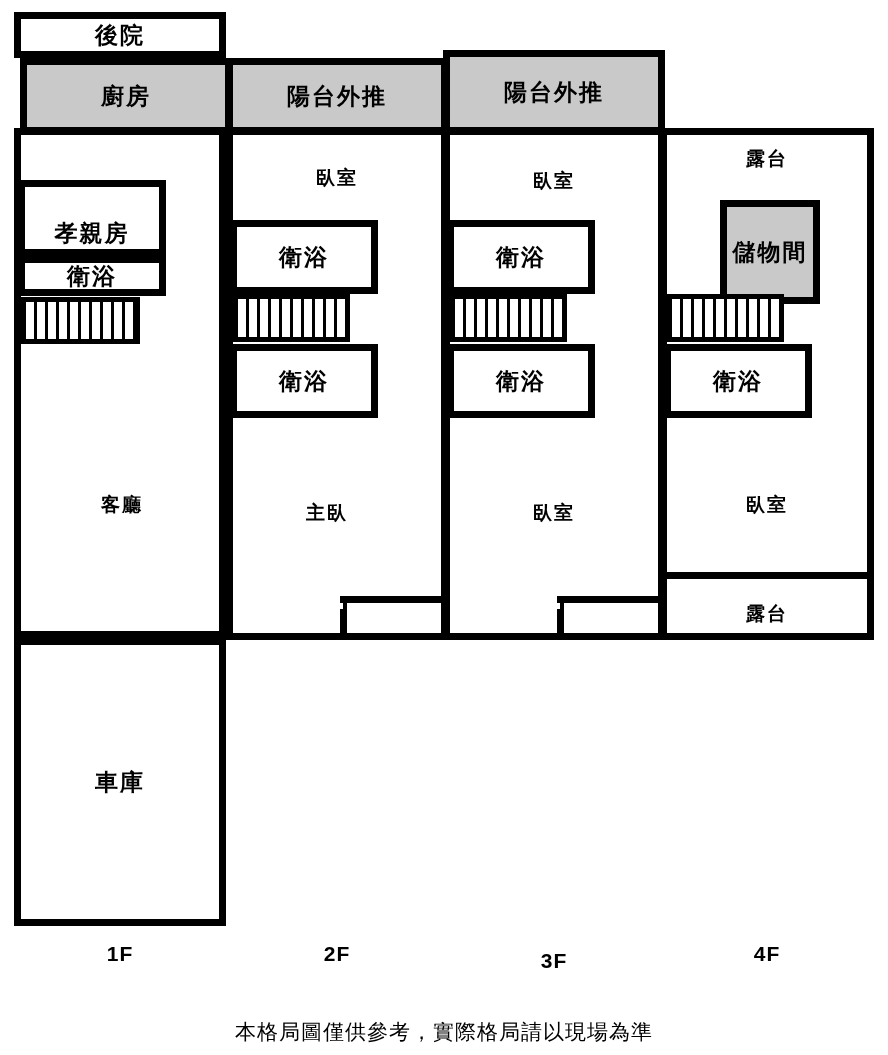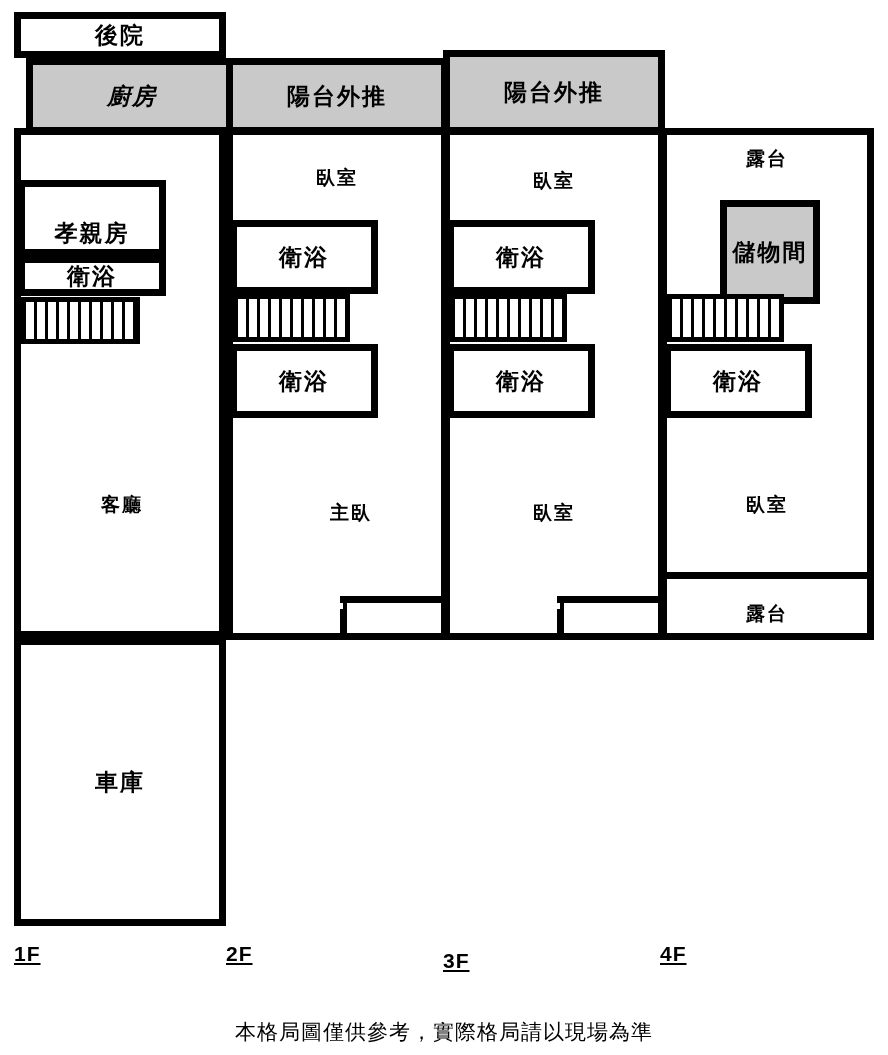--- a/index.html
+++ b/index.html
@@ -40,22 +40,22 @@
     letter-spacing: 2px;
     display: flex;
     align-items: center;
     justify-content: center;
     text-align: center;
   }
   .floor-label {
     position: absolute;
     font-size: 21px;
     font-weight: bold;
+    text-align: center;
     letter-spacing: 1px;
-    text-decoration: underline;
   }
   .stairs {
     position: absolute;
     box-sizing: border-box;
     border: 5px solid #000000;
     background:
       repeating-linear-gradient(
         to right,
         #000000 0px,
         #000000 3px,
@@ -84,21 +84,21 @@
 </style>
 </head>
 <body>
 
 <div id="stage">
 
   <div class="room" style="left:14px; top:12px; width:212px; height:46px;">
     <span>後院</span>
   </div>
 
-  <div class="room shaded" style="left:26px; top:58px; width:212px; height:76px;font-style:italic;">
+  <div class="room shaded" style="left:20px; top:58px; width:212px; height:76px;">
     <span>廚房</span>
   </div>
 
   <div class="outline" style="left:14px; top:128px; width:212px; height:510px;"></div>
 
   <div class="room" style="left:18px; top:180px; width:148px; height:76px;align-items:flex-end;">
     <span>孝親房</span>
   </div>
 
   <div class="room" style="left:18px; top:256px; width:148px; height:40px;">
@@ -136,21 +136,21 @@
   <div class="room" style="left:230px; top:220px; width:148px; height:74px;">
     <span>衛浴</span>
   </div>
 
   <div class="stairs" style="left:230px; top:294px; width:120px; height:48px;"></div>
 
   <div class="room" style="left:230px; top:344px; width:148px; height:74px;">
     <span>衛浴</span>
   </div>
 
-  <div class="label-only" style="left:244px; top:490px; width:214px; height:46px;font-family:Liberation Mono, monospace;">
+  <div class="label-only" style="left:220px; top:490px; width:214px; height:46px;font-family:Liberation Mono, monospace;">
     <span>主臥</span>
   </div>
 
   <div class="floor-label" style="left:226px; top:942px; width:222px;">
     <span>2F</span>
   </div>
 
   <div class="room shaded" style="left:443px; top:50px; width:222px; height:84px;">
     <span>陽台外推</span>
   </div>

